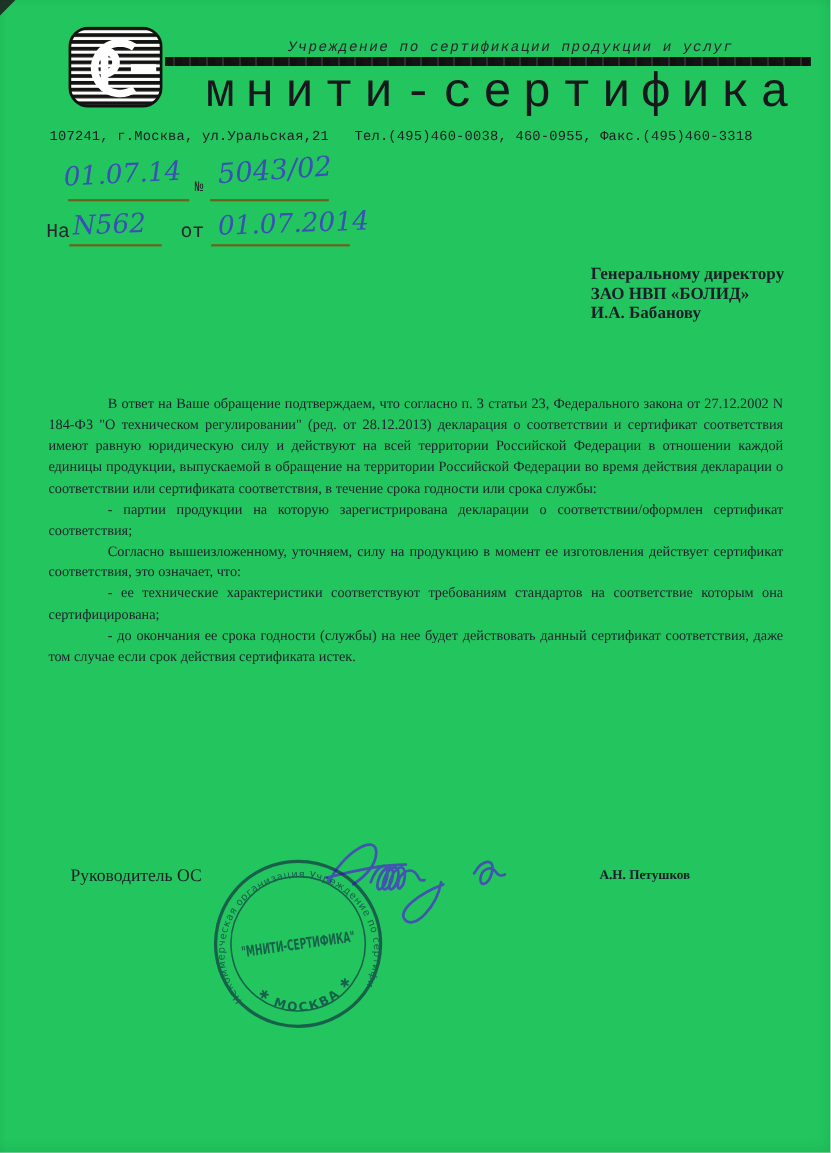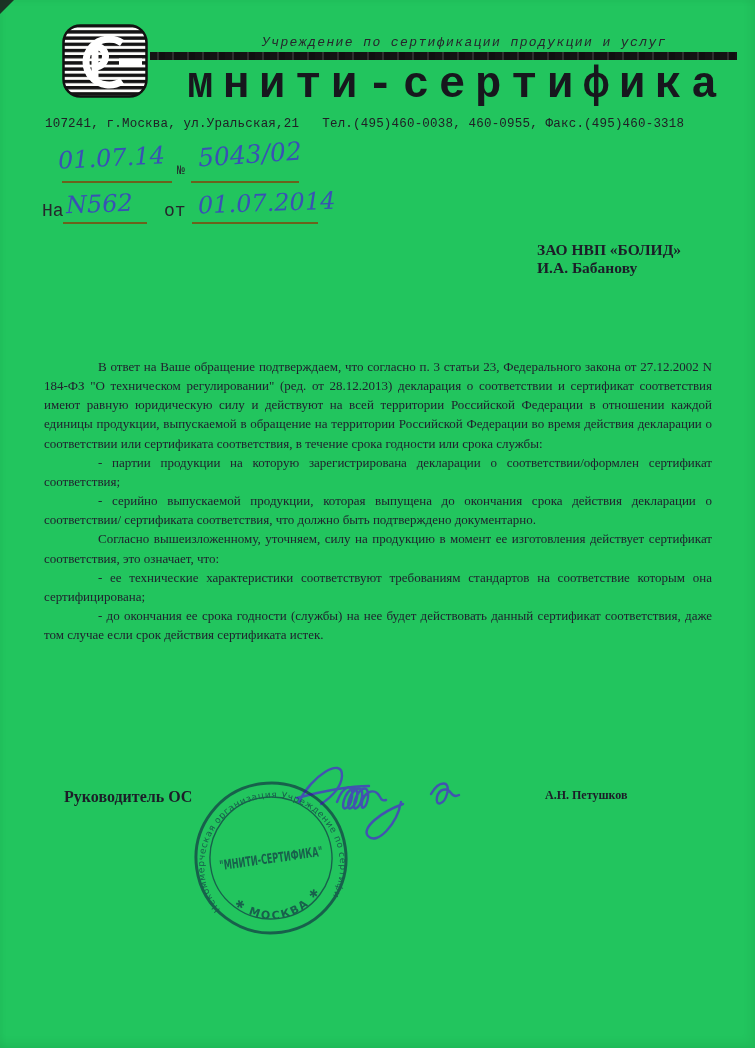--- a/index.html
+++ b/index.html
@@ -22,21 +22,21 @@
   }
   .topbar{
     left:150px;top:52px;width:587px;height:8px;
     background:
       repeating-linear-gradient(90deg,#141414 0 7px,#2e2e2e 7px 9px,#101010 9px 15px),
       #161616;
   }
   .brand-title{
     left:187px;top:60px;
     font-family:"Liberation Mono", monospace;
-    font-size:44px;font-weight:700;letter-spacing:9.6px;
+    font-size:44px;font-weight:400;letter-spacing:9.6px;
     color:#17171d;white-space:nowrap;
   }
   .address-line{
     left:45px;top:117px;
     font-family:"Liberation Mono", monospace;
     font-size:12.5px;letter-spacing:0.2px;color:#202026;white-space:pre;
   }
   
   .hand{
     font-family:"DejaVu Serif", serif;
@@ -52,21 +52,21 @@
     left:537px;top:241px;width:210px;
     font-weight:bold;font-size:15.5px;line-height:17.5px;color:#1c1d28;
   }
   
   .letter-body{
     left:44px;top:357px;width:668px;
     font-size:13px;line-height:19.15px;text-align:justify;color:#20222e;
   }
   .letter-body p{margin:0;text-indent:54px;}
   
-  .sig-role{left:64px;top:788px;font-weight:bold;font-size:16px;color:#1c1d28;}
+  .sig-role{left:64px;top:788px;font-weight:normal;font-size:16px;color:#1c1d28;}
   .sig-name{left:545px;top:788px;font-weight:bold;font-size:12px;color:#1c1d28;}
   .sig-svg{left:293px;top:748px;}
   .stamp-svg{left:176px;top:772px;mix-blend-mode:multiply;opacity:0.92;}
   
   .footer{left:48px;top:972px;font-size:15px;line-height:20px;color:#22232e;}
   .corner-artifact{
     left:0;top:0;width:0;height:0;
     border-top:14px solid #1b1b1b;border-right:14px solid transparent;
     opacity:.85;
   }
@@ -103,28 +103,28 @@
   <div class="abs refline" style="left:191px;top:181px;width:108px;"></div>
 
   <div class="abs mono-label" style="left:42px;top:201px;">На</div>
   <div class="abs hand" style="left:66px;top:190px;font-size:24px;transform:rotate(-2deg);">N562</div>
   <div class="abs refline" style="left:63px;top:222px;width:84px;"></div>
   <div class="abs mono-label" style="left:164px;top:201px;">от</div>
   <div class="abs hand" style="left:198px;top:189px;font-size:24px;transform:rotate(-2deg);">01.07.2014</div>
   <div class="abs refline" style="left:192px;top:222px;width:126px;"></div>
 
   <div class="abs recipient">
+      <div>Генеральному директору</div>
       <div>ЗАО НВП «БОЛИД»</div>
       <div>И.А. Бабанову</div>
     </div>
 
   <div class="abs letter-body">
       <p>В ответ на Ваше обращение подтверждаем, что согласно п. 3 статьи 23, Федерального закона от 27.12.2002 N 184-ФЗ "О техническом регулировании" (ред. от 28.12.2013) декларация о соответствии и сертификат соответствия имеют равную юридическую силу и действуют на всей территории Российской Федерации в отношении каждой единицы продукции, выпускаемой в обращение на территории Российской Федерации во время действия декларации о соответствии или сертификата соответствия, в течение срока годности или срока службы:</p>
       <p>- партии продукции на которую зарегистрирована декларации о соответствии/оформлен сертификат соответствия;</p>
-      <p>- серийно выпускаемой продукции, которая выпущена до окончания срока действия декларации о соответствии/ сертификата соответствия, что должно быть подтверждено документарно.</p>
       <p>Согласно вышеизложенному, уточняем, силу на продукцию в момент ее изготовления действует сертификат соответствия, это означает, что:</p>
       <p>- ее технические характеристики соответствуют требованиям стандартов на соответствие которым она сертифицирована;</p>
       <p>- до окончания ее срока годности (службы) на нее будет действовать данный сертификат соответствия, даже  том случае если срок действия сертификата истек.</p>
     </div>
 
   <div class="abs sig-role">Руководитель ОС</div>
   <div class="abs sig-name">А.Н. Петушков</div>
 
   <svg class="abs sig-svg" width="190" height="110" viewBox="0 0 190 110">
     <g fill="none" stroke="#4253b0" stroke-width="2.4" stroke-linecap="round" stroke-linejoin="round">

